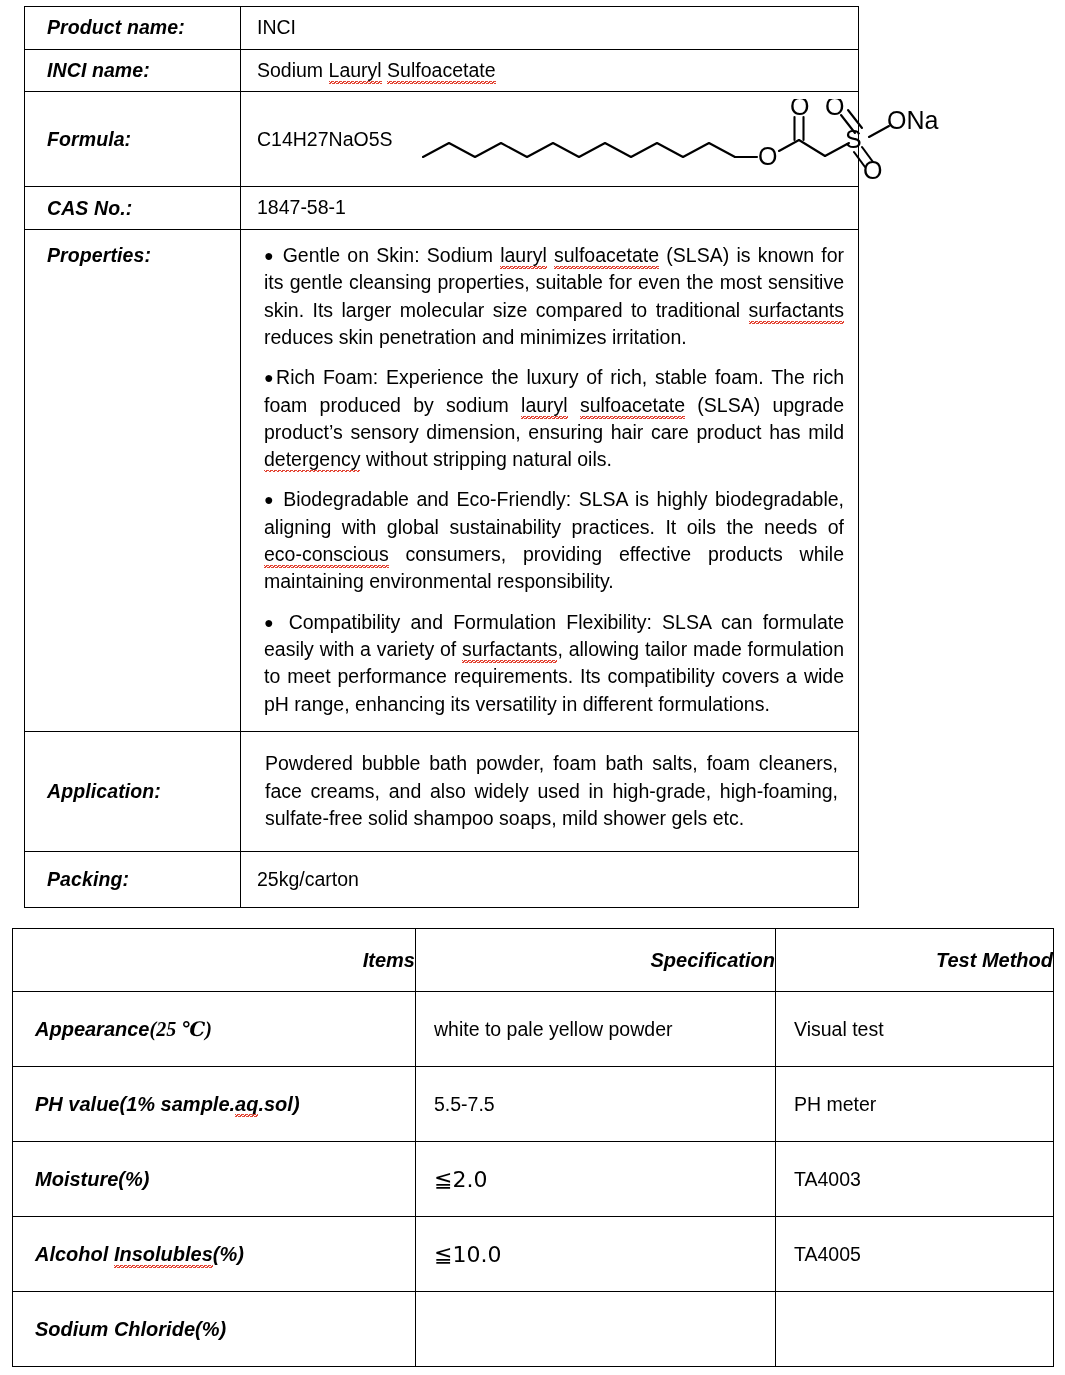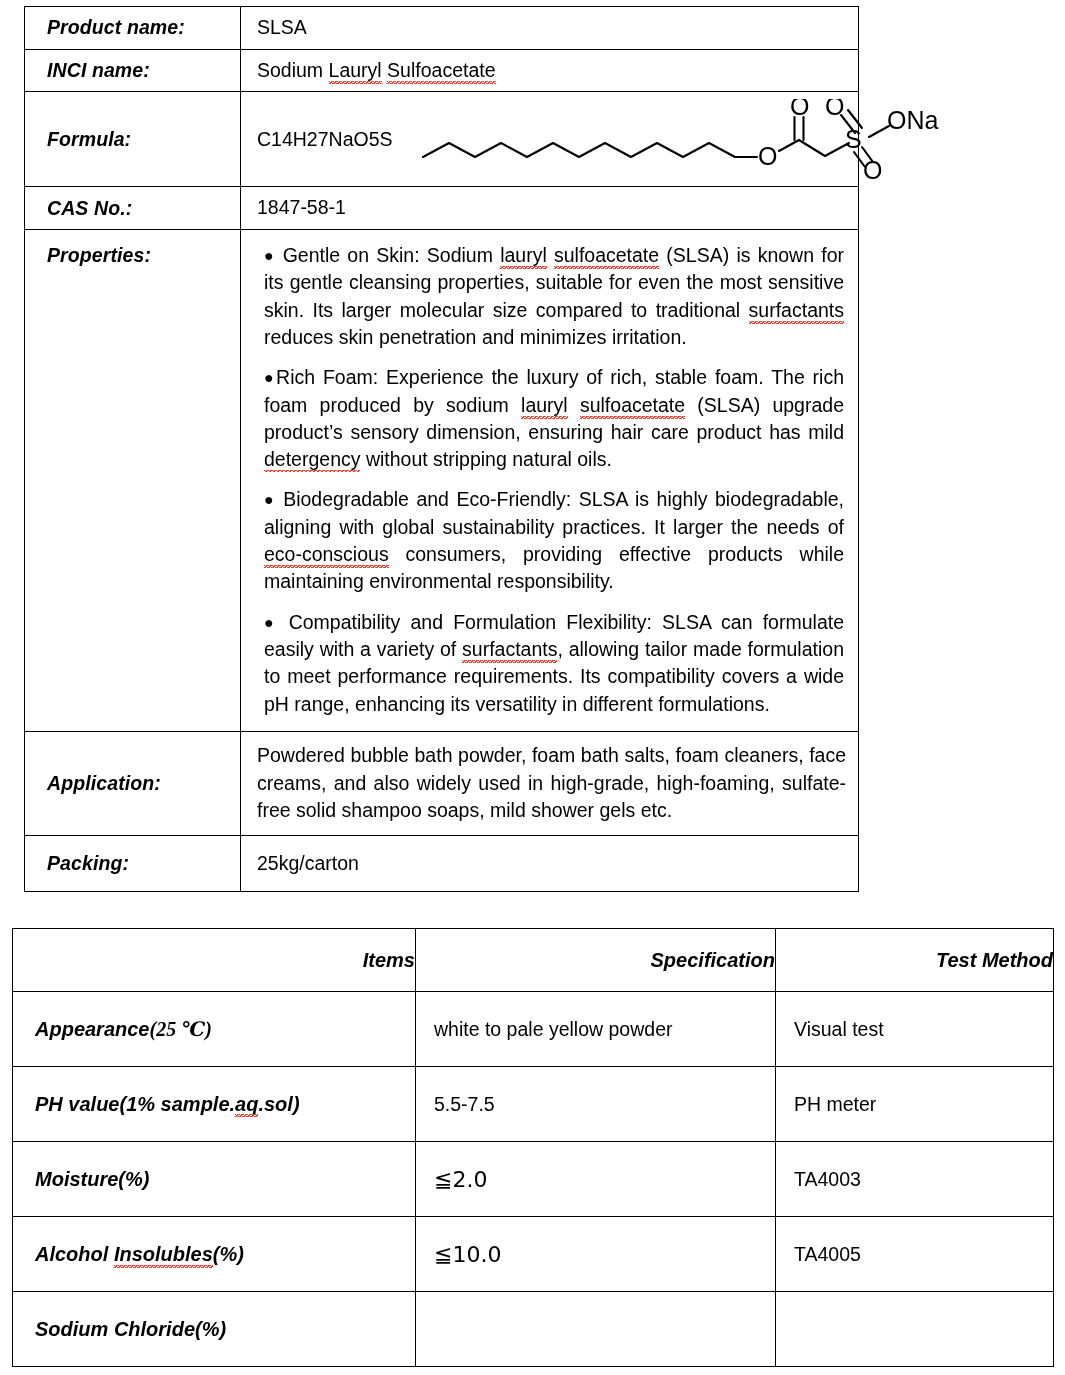--- a/index.html
+++ b/index.html
@@ -116,21 +116,21 @@
   }
 
   .app-cell {
     padding: 10px 12px 10px 16px !important;
   }
   .app-para {
     text-align: justify;
     text-justify: inter-word;
     font-size: 19.5px;
     line-height: 1.42;
-    margin: 0;
+    margin: 8px;
   }
 
   
   #quality-spec-table {
     position: absolute;
     left: 12px;
     top: 928px;
     width: 1041px;
   }
   #quality-spec-table col.c-items  { width: 403px; }
@@ -178,21 +178,21 @@
 </style>
 </head>
 <body>
 
 <table id="spec-sheet-table" class="doc-table">
   <tbody>
 
     <tr>
       <td class="label-cell">Product name:</td>
       <td class="value-cell">
-        <span class="simple-value">SLSA</span>
+        <span class="simple-value">INCI</span>
       </td>
     </tr>
 
     <tr>
       <td class="label-cell">INCI name:</td>
       <td class="value-cell">
         <span class="simple-value"><span>Sodium </span><span class="sq">Lauryl</span><span> </span><span class="sq">Sulfoacetate</span></span>
       </td>
     </tr>
 
@@ -248,21 +248,21 @@
     </tr>
 
     <tr>
       <td class="label-cell" style="vertical-align:top;padding-top:14px;">Properties:</td>
       <td class="value-cell prop-cell">
 
         <p class="prop-para"><span class="bullet">●</span><span> Gentle on Skin: Sodium </span><span class="sq">lauryl</span><span> </span><span class="sq">sulfoacetate</span><span> (SLSA) is known for its gentle cleansing properties, suitable for even the most sensitive skin. Its larger molecular size compared to traditional </span><span class="sq">surfactants</span><span> reduces skin penetration and minimizes irritation.</span></p>
 
         <p class="prop-para"><span class="bullet">●</span><span>Rich Foam: Experience the luxury of rich, stable foam. The rich foam produced by sodium </span><span class="sq">lauryl</span><span> </span><span class="sq">sulfoacetate</span><span> (SLSA) upgrade product’s sensory dimension, ensuring hair care product has mild </span><span class="sq thin">detergency</span><span> without stripping natural oils.</span></p>
 
-        <p class="prop-para"><span class="bullet">●</span><span> Biodegradable and Eco-Friendly: SLSA is highly biodegradable, aligning with global sustainability practices. It larger the needs of </span><span class="sq">eco-conscious</span><span> consumers, providing effective products while maintaining environmental responsibility.</span></p>
+        <p class="prop-para"><span class="bullet">●</span><span> Biodegradable and Eco-Friendly: SLSA is highly biodegradable, aligning with global sustainability practices. It oils the needs of </span><span class="sq">eco-conscious</span><span> consumers, providing effective products while maintaining environmental responsibility.</span></p>
 
         <p class="prop-para"><span class="bullet">●</span><span> Compatibility and Formulation Flexibility: SLSA can formulate easily with a variety of </span><span class="sq">surfactants</span><span>, allowing tailor made formulation to meet performance requirements. Its compatibility covers a wide pH range, enhancing its versatility in different formulations.</span></p>
 
       </td>
     </tr>
 
     <tr>
       <td class="label-cell">Application:</td>
       <td class="value-cell app-cell">
         <p class="app-para">Powdered bubble bath powder, foam bath salts, foam cleaners, face creams, and also widely used in high-grade, high-foaming, sulfate-free solid shampoo soaps, mild shower gels etc.</p>

